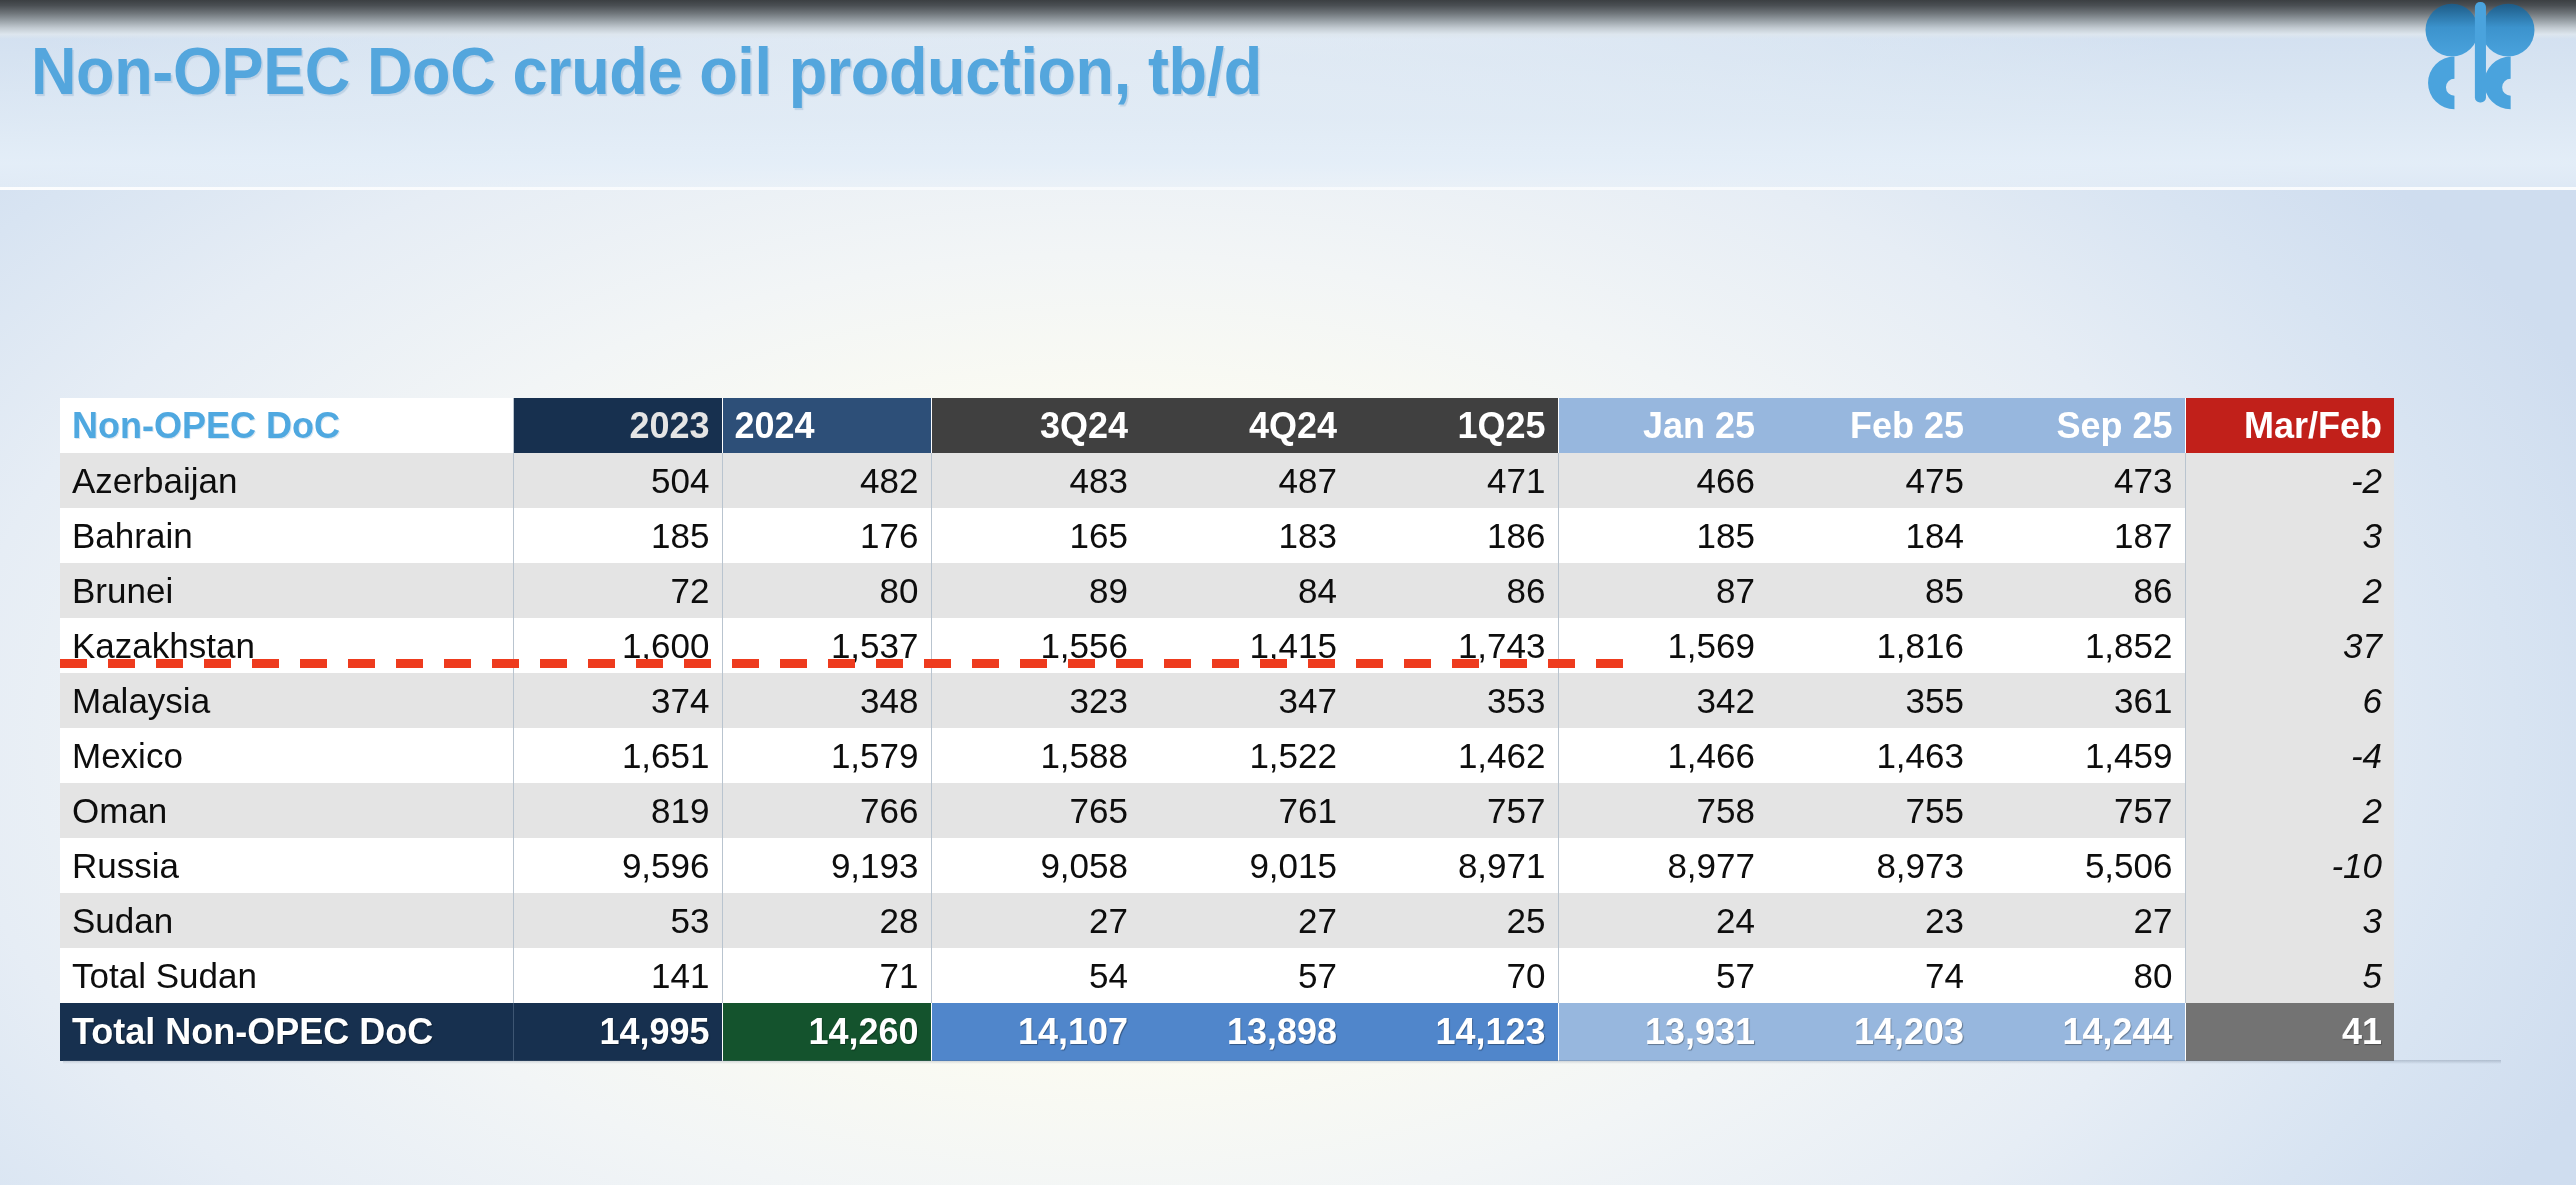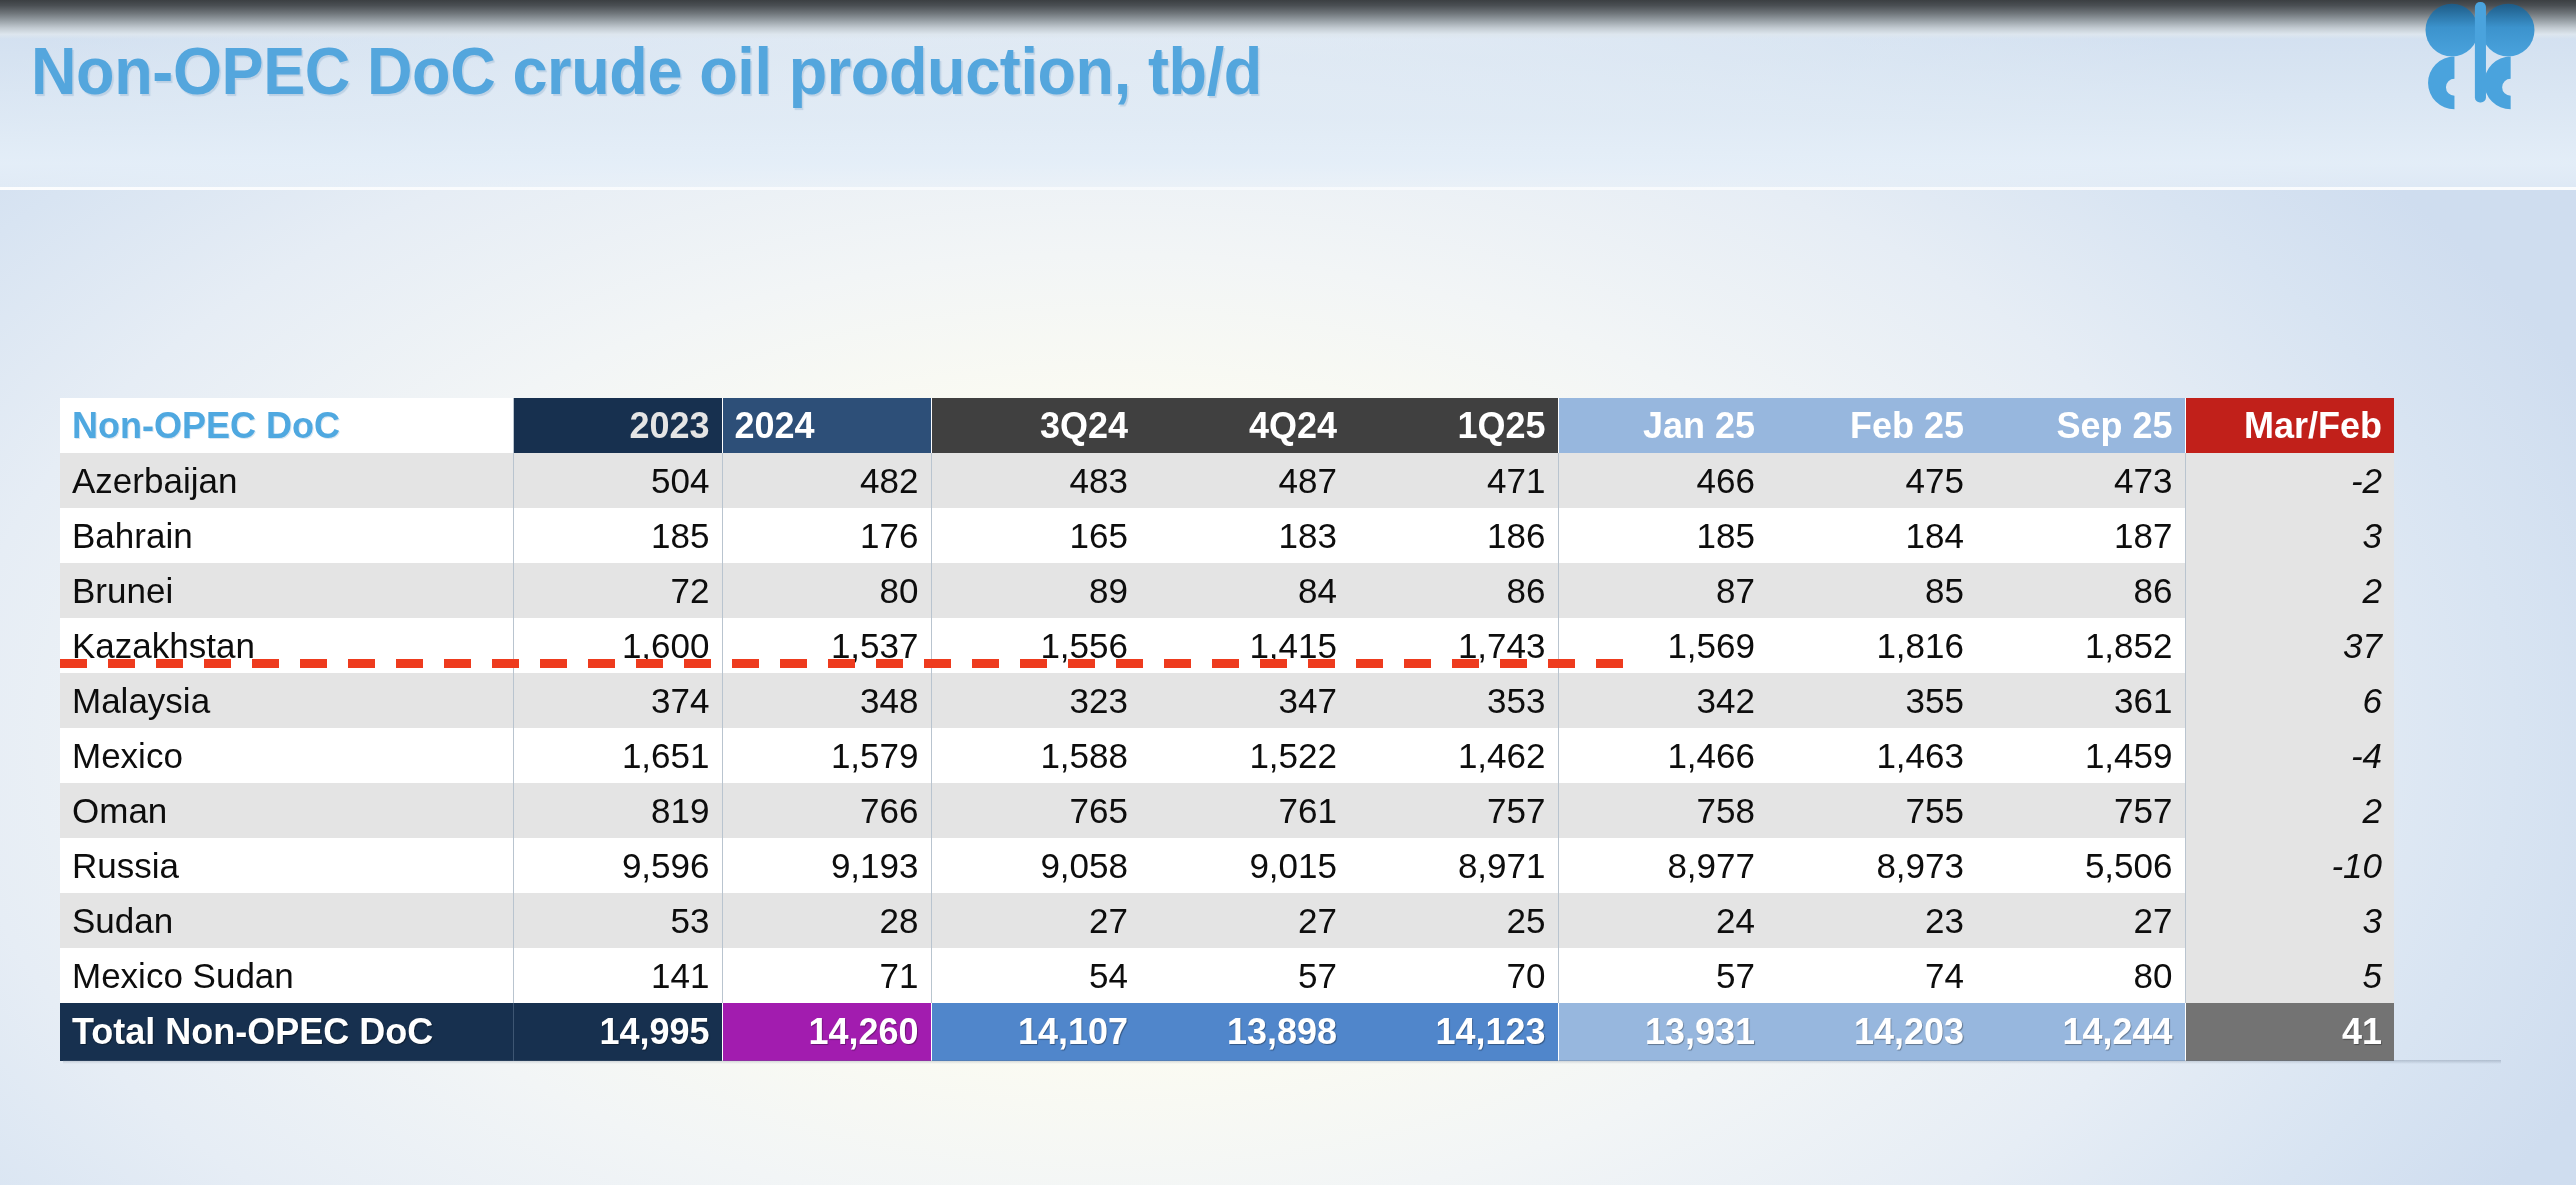--- a/index.html
+++ b/index.html
@@ -161,21 +161,21 @@
   tr.total td {
     font-weight: bold;
     color: #ffffff;
     height: 58px;
     line-height: 58px;
     font-size: 36px;
     text-shadow: 0.9px 0.9px 0.9px rgba(0,0,0,0.35);
   }
   tr.total td.t-name { background: #17304f; text-align: left; border-right: 1.7px solid #3e5673; }
   tr.total td.t-2023 { background: #17304f; text-align: right; }
-  tr.total td.t-2024 { background: #a21caf; text-align: right; border-left: 1.7px solid #ffffff; margin-left: 44px; }
+  tr.total td.t-2024 { background: #14532d; text-align: right; border-left: 1.7px solid #ffffff; margin-left: 44px; }
   tr.total td.t-q    { background: #5086cb; text-align: right; }
   tr.total td.t-q.first { border-left: 1.7px solid #ffffff; }
   tr.total td.t-m    { background: #97b7de; text-align: right; }
   tr.total td.t-m.first { border-left: 1.7px solid #ffffff; }
   tr.total td.t-d    { background: #737373; text-align: right; border-left: 1.7px solid #ffffff; }
 
   
   #dash-line {
     position: absolute;
     left: 60px;
@@ -379,21 +379,21 @@
         <td class="num-cell sep-left">27</td>
         <td class="num-cell">27</td>
         <td class="num-cell">25</td>
         <td class="num-cell sep-left">24</td>
         <td class="num-cell">23</td>
         <td class="num-cell">27</td>
         <td class="delta-cell">3</td>
       </tr>
 
       <tr class="even">
-        <td class="name-cell">Mexico Sudan</td>
+        <td class="name-cell">Total Sudan</td>
         <td class="num-cell">141</td>
         <td class="num-cell sep-left">71</td>
         <td class="num-cell sep-left">54</td>
         <td class="num-cell">57</td>
         <td class="num-cell">70</td>
         <td class="num-cell sep-left">57</td>
         <td class="num-cell">74</td>
         <td class="num-cell">80</td>
         <td class="delta-cell">5</td>
       </tr>

